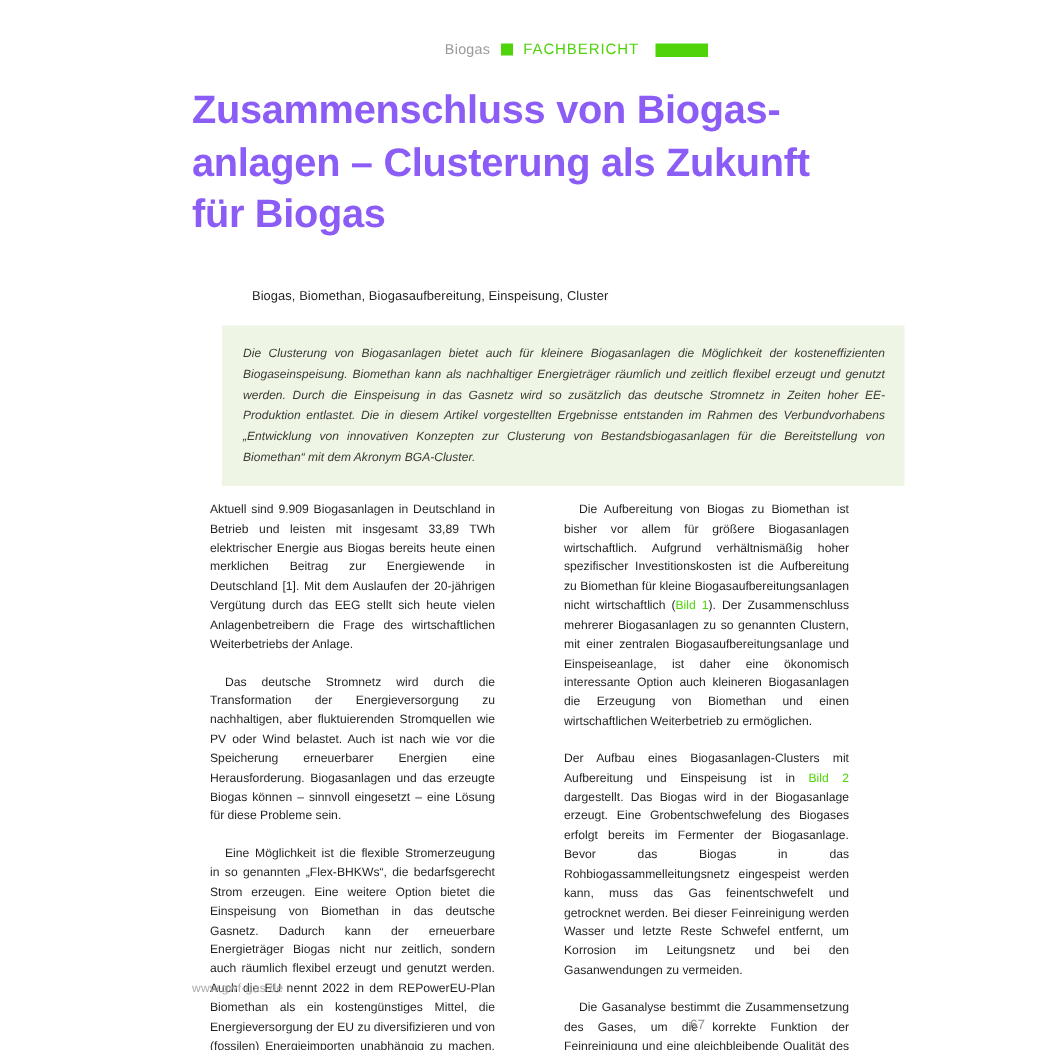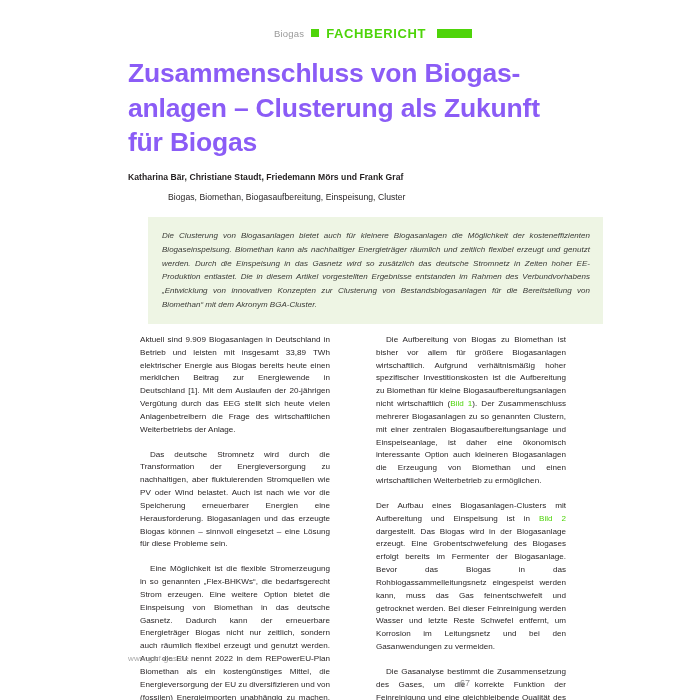--- a/index.html
+++ b/index.html
@@ -36,22 +36,22 @@
     color: #9a9a9a;
     letter-spacing: 0.2px;
   }
   .runhead-square {
     width: 8px;
     height: 8px;
     background: #4ed409;
     display: inline-block;
   }
   .runhead-section {
-    font-size: 13px;
-    font-weight: bold;
+    font-size: 10px;
+    font-weight: normal;
     color: #4ed409;
     letter-spacing: 0.6px;
   }
   .runhead-bar {
     width: 35px;
     height: 9px;
     background: #4ed409;
     display: inline-block;
     margin-left: 4px;
   }
@@ -182,21 +182,20 @@
 
   <div class="runhead">
     <span class="runhead-label">Biogas</span>
     <span class="runhead-square"></span>
     <span class="runhead-section">FACHBERICHT</span>
     <span class="runhead-bar"></span>
   </div>
 
   <h1 class="title">Zusammenschluss von Biogas­anlagen – Clusterung als Zukunft für Biogas</h1>
 
-  <div class="authors">Katharina Bär, Christiane Staudt, Friedemann Mörs und Frank Graf</div>
 
   <div class="keywords">Biogas, Biomethan, Biogasaufbereitung, Einspeisung, Cluster</div>
 
   <div class="abstract">
     <p>Die Clusterung von Biogasanlagen bietet auch für kleinere Biogasanlagen die Möglichkeit der kosteneffizienten Biogaseinspeisung. Biomethan kann als nachhaltiger Energieträger räumlich und zeitlich flexibel erzeugt und genutzt werden. Durch die Einspeisung in das Gasnetz wird so zusätzlich das deutsche Stromnetz in Zeiten hoher EE-Produktion entlastet. Die in diesem Artikel vorgestellten Ergebnisse entstanden im Rahmen des Verbundvorhabens „Entwicklung von innovativen Konzepten zur Clusterung von Bestandsbiogasanlagen für die Bereitstellung von Biomethan“ mit dem Akronym BGA-Cluster.</p>
   </div>
 
   <div class="columns">
 
     <div class="col">

